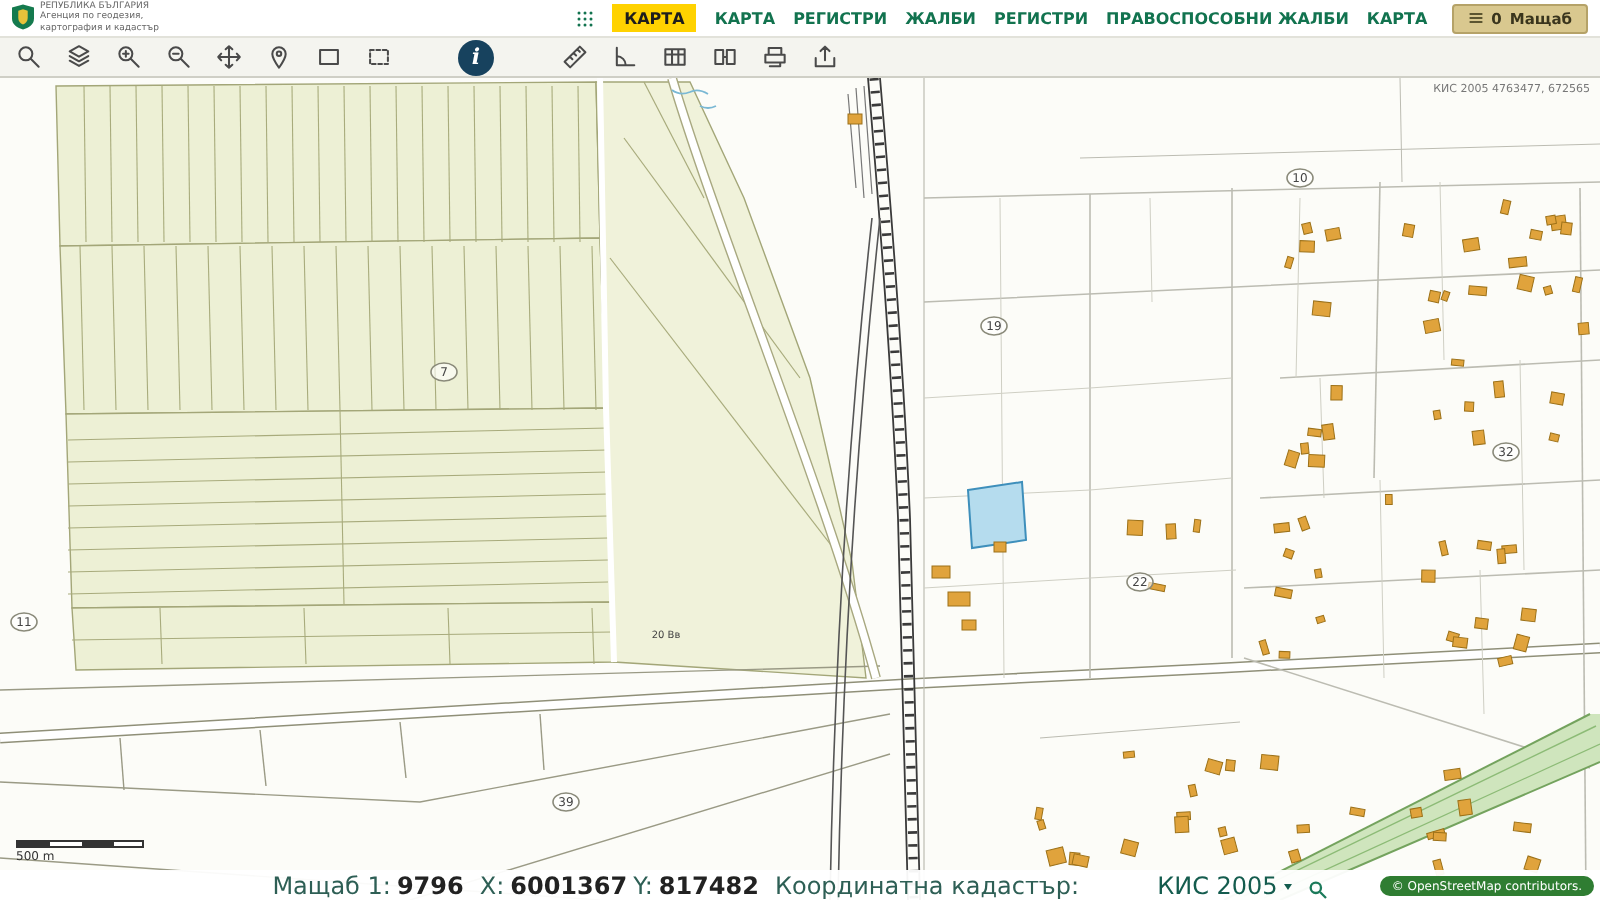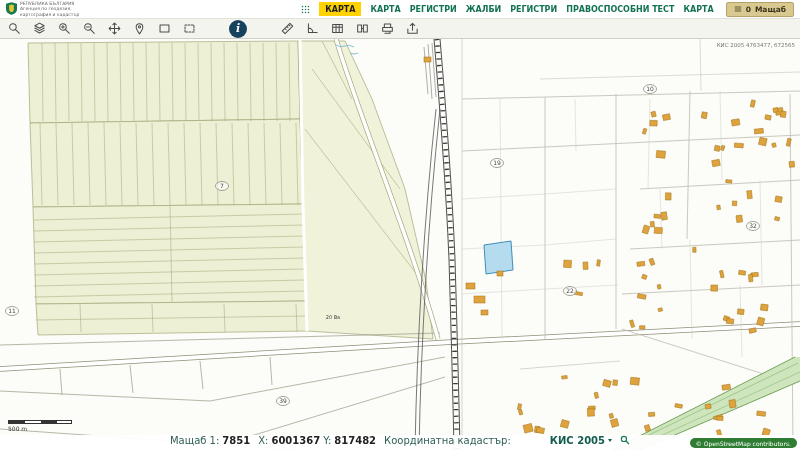--- a/index.html
+++ b/index.html
@@ -35,26 +35,26 @@
   .map { flex:1; position:relative; overflow:hidden; background:#fcfcf8; }
   .map > svg { position:absolute; inset:0; width:100%; height:100%; }
   .watermark { position:absolute; left:52px; top:152px; font-size:32px; font-weight:bold;
     letter-spacing:2px; color:rgba(199,82,60,.85); text-shadow:0 0 2px rgba(255,255,255,.9); }
   .corner-coords { position:absolute; top:3px; right:5px; font-size:5.5px; color:#777; }
   .scalebar { position:absolute; left:8px; bottom:18px; z-index:4; }
   .scalebar .bar { width:64px; height:4px; border:1px solid #333;
     background:repeating-linear-gradient(90deg,#333 0 16px,#fff 16px 32px); }
   .scalebar .sb-text { font-size:6px; color:#333; margin-top:1px; }
   .statusbar { position:absolute; left:0; right:0; bottom:0; height:15px; z-index:3;
-    background:rgba(255,255,255,.95); display:flex; align-items:flex-start; justify-content:center;
-    gap:8px; font-size:10px; color:#333; }
+    background:rgba(255,255,255,.95); display:flex; align-items:flex-end; justify-content:center;
+    gap:8px; font-size:12px; color:#333; }
   .sb-group { display:inline-flex; align-items:center; gap:3px; }
   .sb-label { color:#2e5f55; }
   .sb-value { color:#222; font-weight:bold; }
-  .crs-select { color:#145c4e; font-weight:bold; display:inline-flex; gap:3px; align-items:center; cursor:pointer;padding-left:36px; }
+  .crs-select { color:#145c4e; font-weight:normal; display:inline-flex; gap:3px; align-items:center; cursor:pointer;padding-left:36px; }
   .caret { width:0; height:0; border-left:2.5px solid transparent; border-right:2.5px solid transparent;
     border-top:3.5px solid #145c4e; }
   .sb-search svg { width:10px; height:10px; stroke:#1b7a5a; stroke-width:1.4; fill:none; display:block; cursor:pointer; }
   .osm-badge { position:absolute; right:3px; bottom:2px; background:#2f7d32; color:#fff;
     font-size:6px; padding:1.5px 6px; border-radius:7px; z-index:5; cursor:pointer; }
 </style>
 </head>
 <body>
 
 <div class="app" data-name="app-window">
@@ -85,21 +85,21 @@
               <circle cx="6" cy="10" r="1"></circle>
               <circle cx="10" cy="10" r="1"></circle>
           </g>
         </svg>
       </span>
       <span class="item active" data-name="nav-tab-karta">КАРТА</span>
       <span class="item" data-name="nav-tab-uslugi">КАРТА</span>
       <span class="item" data-name="nav-tab-registri">РЕГИСТРИ</span>
       <span class="item" data-name="nav-tab-zhalbi">ЖАЛБИ</span>
       <span class="item" data-name="nav-tab-spravki">РЕГИСТРИ</span>
-      <span class="item" data-name="nav-tab-pravosposobni">ПРАВОСПОСОБНИ ТЕСТ</span>
+      <span class="item" data-name="nav-tab-pravosposobni">ПРАВОСПОСОБНИ ЖАЛБИ</span>
       <span class="item" data-name="nav-tab-test">КАРТА</span>
     </nav>
     <button class="objects-btn" data-name="objects-button">
       <span class="ob-icon" data-name="objects-list-icon">
         <svg viewBox="0 0 10 10">
             <path d="M1 2.5 H9 M1 5 H9 M1 7.5 H9"></path>
           </svg>
       </span>
       <span data-name="objects-count">0</span>
       <span data-name="objects-label">Мащаб</span>
@@ -445,21 +445,21 @@
     <div class="corner-coords" data-name="corner-coordinates">КИС 2005 4763477, 672565</div>
 
     <div class="scalebar" data-name="scalebar">
       <div class="bar" data-name="scalebar-ruler"></div>
       <div class="sb-text" data-name="scalebar-label">500 m</div>
     </div>
 
     <div class="statusbar" data-name="statusbar">
       <span class="sb-group" data-name="scale-readout">
         <span class="sb-label" data-name="scale-label">Мащаб 1:</span>
-        <span class="sb-value" data-name="scale-value">7851</span>
+        <span class="sb-value" data-name="scale-value">9796</span>
       </span>
       <span class="sb-group" data-name="coordinates-readout">
         <span class="sb-label" data-name="x-label">X:</span>
         <span class="sb-value" data-name="x-value">6001367</span>
         <span class="sb-label" data-name="y-label">Y:</span>
         <span class="sb-value" data-name="y-value">817482</span>
       </span>
       <span class="sb-group" data-name="crs-group">
         <span class="sb-label" data-name="crs-label">Координатна кадастър:</span>
         <span class="crs-select" data-name="crs-select">

